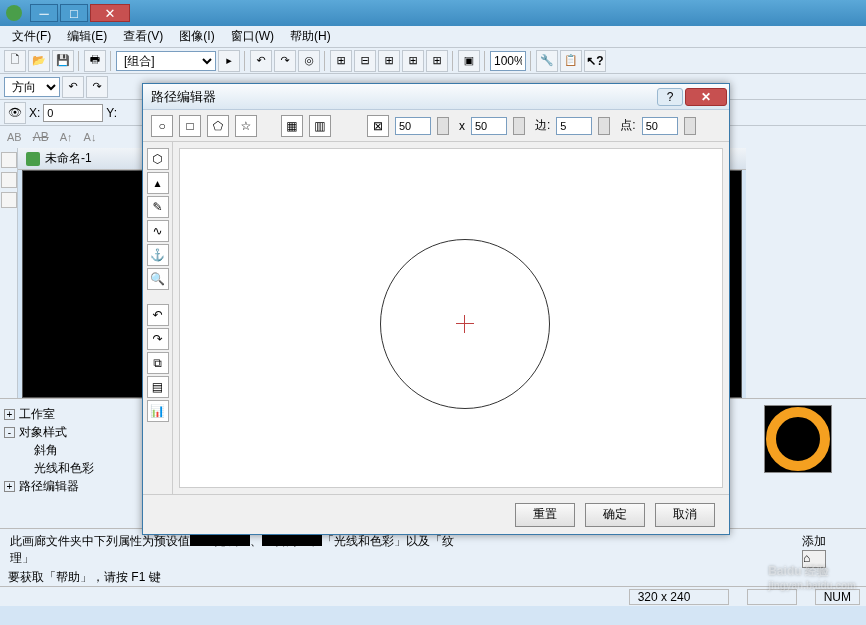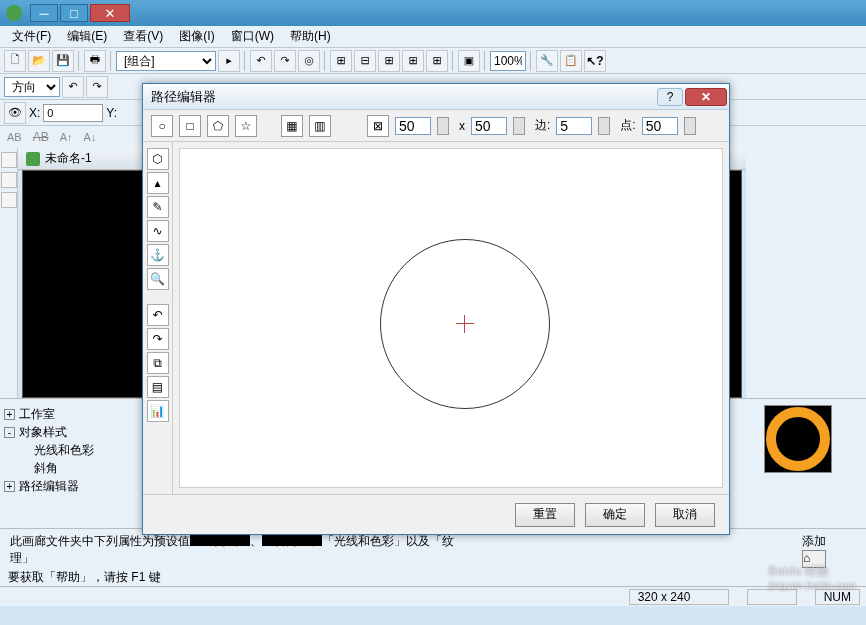--- a/index.html
+++ b/index.html
@@ -51,21 +51,21 @@
 
 
 .dlg { position: absolute; left: 142px; top: 83px; width: 588px; height: 452px; background: #f0f0f0; border: 1px solid #3a7aaa; box-shadow: 0 0 8px rgba(0,0,0,.4); }
 .dlghdr { height: 26px; background: linear-gradient(#fafcfe,#dce8f2); border-bottom: 1px solid #bcd; display: flex; align-items: center; padding: 0 2px 0 8px; }
 .dlghdr .t { flex: 1; font-size: 13px; }
 .dlghdr .dbtn { width: 26px; height: 18px; border: 1px solid #9ab8d0; background: #e0ecf5; margin-left: 2px; display: flex; align-items: center; justify-content: center; font-size: 12px; border-radius: 3px; }
 .dlghdr .dbtn.cls { width: 42px; background: #c75050; color: #fff; border-color: #a03030; font-weight: bold; }
 .dlgtb { height: 32px; border-bottom: 1px solid #ccc; display: flex; align-items: center; padding: 0 8px; gap: 6px; }
 .dlgtb .shp { width: 22px; height: 22px; border: 1px solid #999; display: flex; align-items: center; justify-content: center; background: #fff; }
 .dlgtb .lbl { font-size: 12px; margin-left: 4px; }
-.dlgtb input { width: 36px; height: 18px; border: 1px solid #7a9ec0; font-size: 14px; text-align: left; padding: 0 3px; }
+.dlgtb input { width: 36px; height: 18px; border: 1px solid #7a9ec0; font-size: 11px; text-align: left; padding: 0 3px; }
 .dlgtb .spn { width: 12px; height: 18px; background: #e0e0e0; border: 1px solid #999; }
 .dlgbody { display: flex; height: 352px; }
 .dlgtools { width: 30px; border-right: 1px solid #ccc; padding: 4px 0; }
 .dlgtools div { width: 22px; height: 22px; border: 1px solid #aaa; margin: 2px auto; background: #fff; display: flex; align-items: center; justify-content: center; font-size: 12px; }
 .dlgcanvas { flex: 1; background: #fff; margin: 6px; border: 1px solid #ccc; position: relative; }
 .circle { position: absolute; left: 200px; top: 90px; width: 170px; height: 170px; border: 1px solid #333; border-radius: 50%; }
 .cross { position: absolute; left: 276px; top: 166px; width: 18px; height: 18px; }
 .cross::before, .cross::after { content: ''; position: absolute; background: #c04040; }
 .cross::before { left: 8px; top: 0; width: 1px; height: 18px; }
 .cross::after { top: 8px; left: 0; height: 1px; width: 18px; }
@@ -168,22 +168,22 @@
 <div class="treepanel">
   <div class="tree">
     <div class="node">
         <span class="exp">+</span>
         <span>工作室</span>
       </div>
     <div class="node">
         <span class="exp">-</span>
         <span>对象样式</span>
       </div>
+    <span class="indent">斜角</span>
     <span class="indent">光线和色彩</span>
-    <span class="indent">斜角</span>
     <div class="node">
         <span class="exp">+</span>
         <span>路径编辑器</span>
       </div>
   </div>
   <div class="treepreview">
     <div class="ring"></div>
   </div>
 </div>
 

